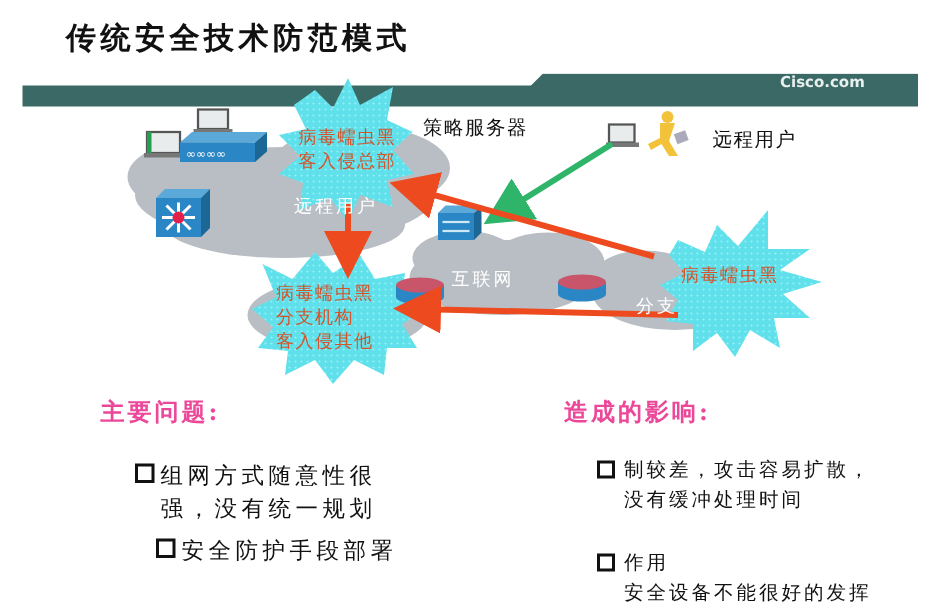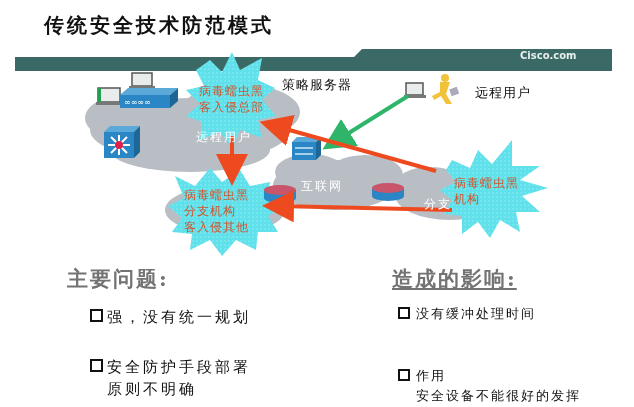--- a/index.html
+++ b/index.html
@@ -33,21 +33,21 @@
   }
   .burst-text {
     position:absolute; font-size:12px; line-height:16px; color:#d4532a;
     font-family:Liberation Mono, monospace; letter-spacing:1px;
   }
   .cloud-text {
     position:absolute; font-size:12px; color:#ffffff;
     font-family:"DejaVu Serif","Liberation Serif",serif; letter-spacing:2px;
   }
   .section-head {
-    position:absolute; font-size:21px; font-weight:bold; color:#737373;
+    position:absolute; font-size:16px; font-weight:bold; color:#ec4899;
     font-family:"DejaVu Serif","Liberation Serif",serif; letter-spacing:2px;
   }
   .bullet {
     position:absolute; color:#111;
     font-family:"DejaVu Serif","Liberation Serif",serif;
   }
   .bullet .box {
     position:absolute; left:0; top:3px; border:2px solid #111;
     background:#fff; box-sizing:border-box;
   }
@@ -185,40 +185,40 @@
   <div>病毒蠕虫黑</div>
   <div>客入侵总部</div>
 </div>
 <div class="burst-text" style="left:184px; top:188px;">
   <div>病毒蠕虫黑</div>
   <div>分支机构</div>
   <div>客入侵其他</div>
 </div>
 <div class="burst-text" style="left:454px; top:176px;">
   <div>病毒蠕虫黑</div>
-  <div>机构</div>
 </div>
 
 <div class="left">
   <div class="section-head" style="left:67px; top:265px;">主要问题:</div>
   <div class="bullet" style="left:90px; top:306px; width:240px;">
     <span class="box"></span>
+    <span class="txt">组网方式随意性很</span>
     <span class="txt">强，没有统一规划</span>
   </div>
-  <div class="bullet" style="left:90px; top:356px; width:240px;">
+  <div class="bullet" style="left:104px; top:356px; width:240px;">
     <span class="box"></span>
     <span class="txt">安全防护手段部署</span>
-    <span class="txt">原则不明确</span>
   </div>
 </div>
 
 <div class="right">
-  <div class="section-head" style="left:392px; top:265px;text-decoration:underline;">造成的影响:</div>
+  <div class="section-head" style="left:376px; top:265px;">造成的影响:</div>
   <div class="bullet" style="left:398px; top:304px; width:230px;">
     <span class="box"></span>
+    <span class="txt">制较差，攻击容易扩散，</span>
     <span class="txt">没有缓冲处理时间</span>
   </div>
   <div class="bullet" style="left:398px; top:366px; width:230px;">
     <span class="box"></span>
     <span class="txt">作用</span>
     <span class="txt">安全设备不能很好的发挥</span>
   </div>
 </div>
 
 </body></html>

